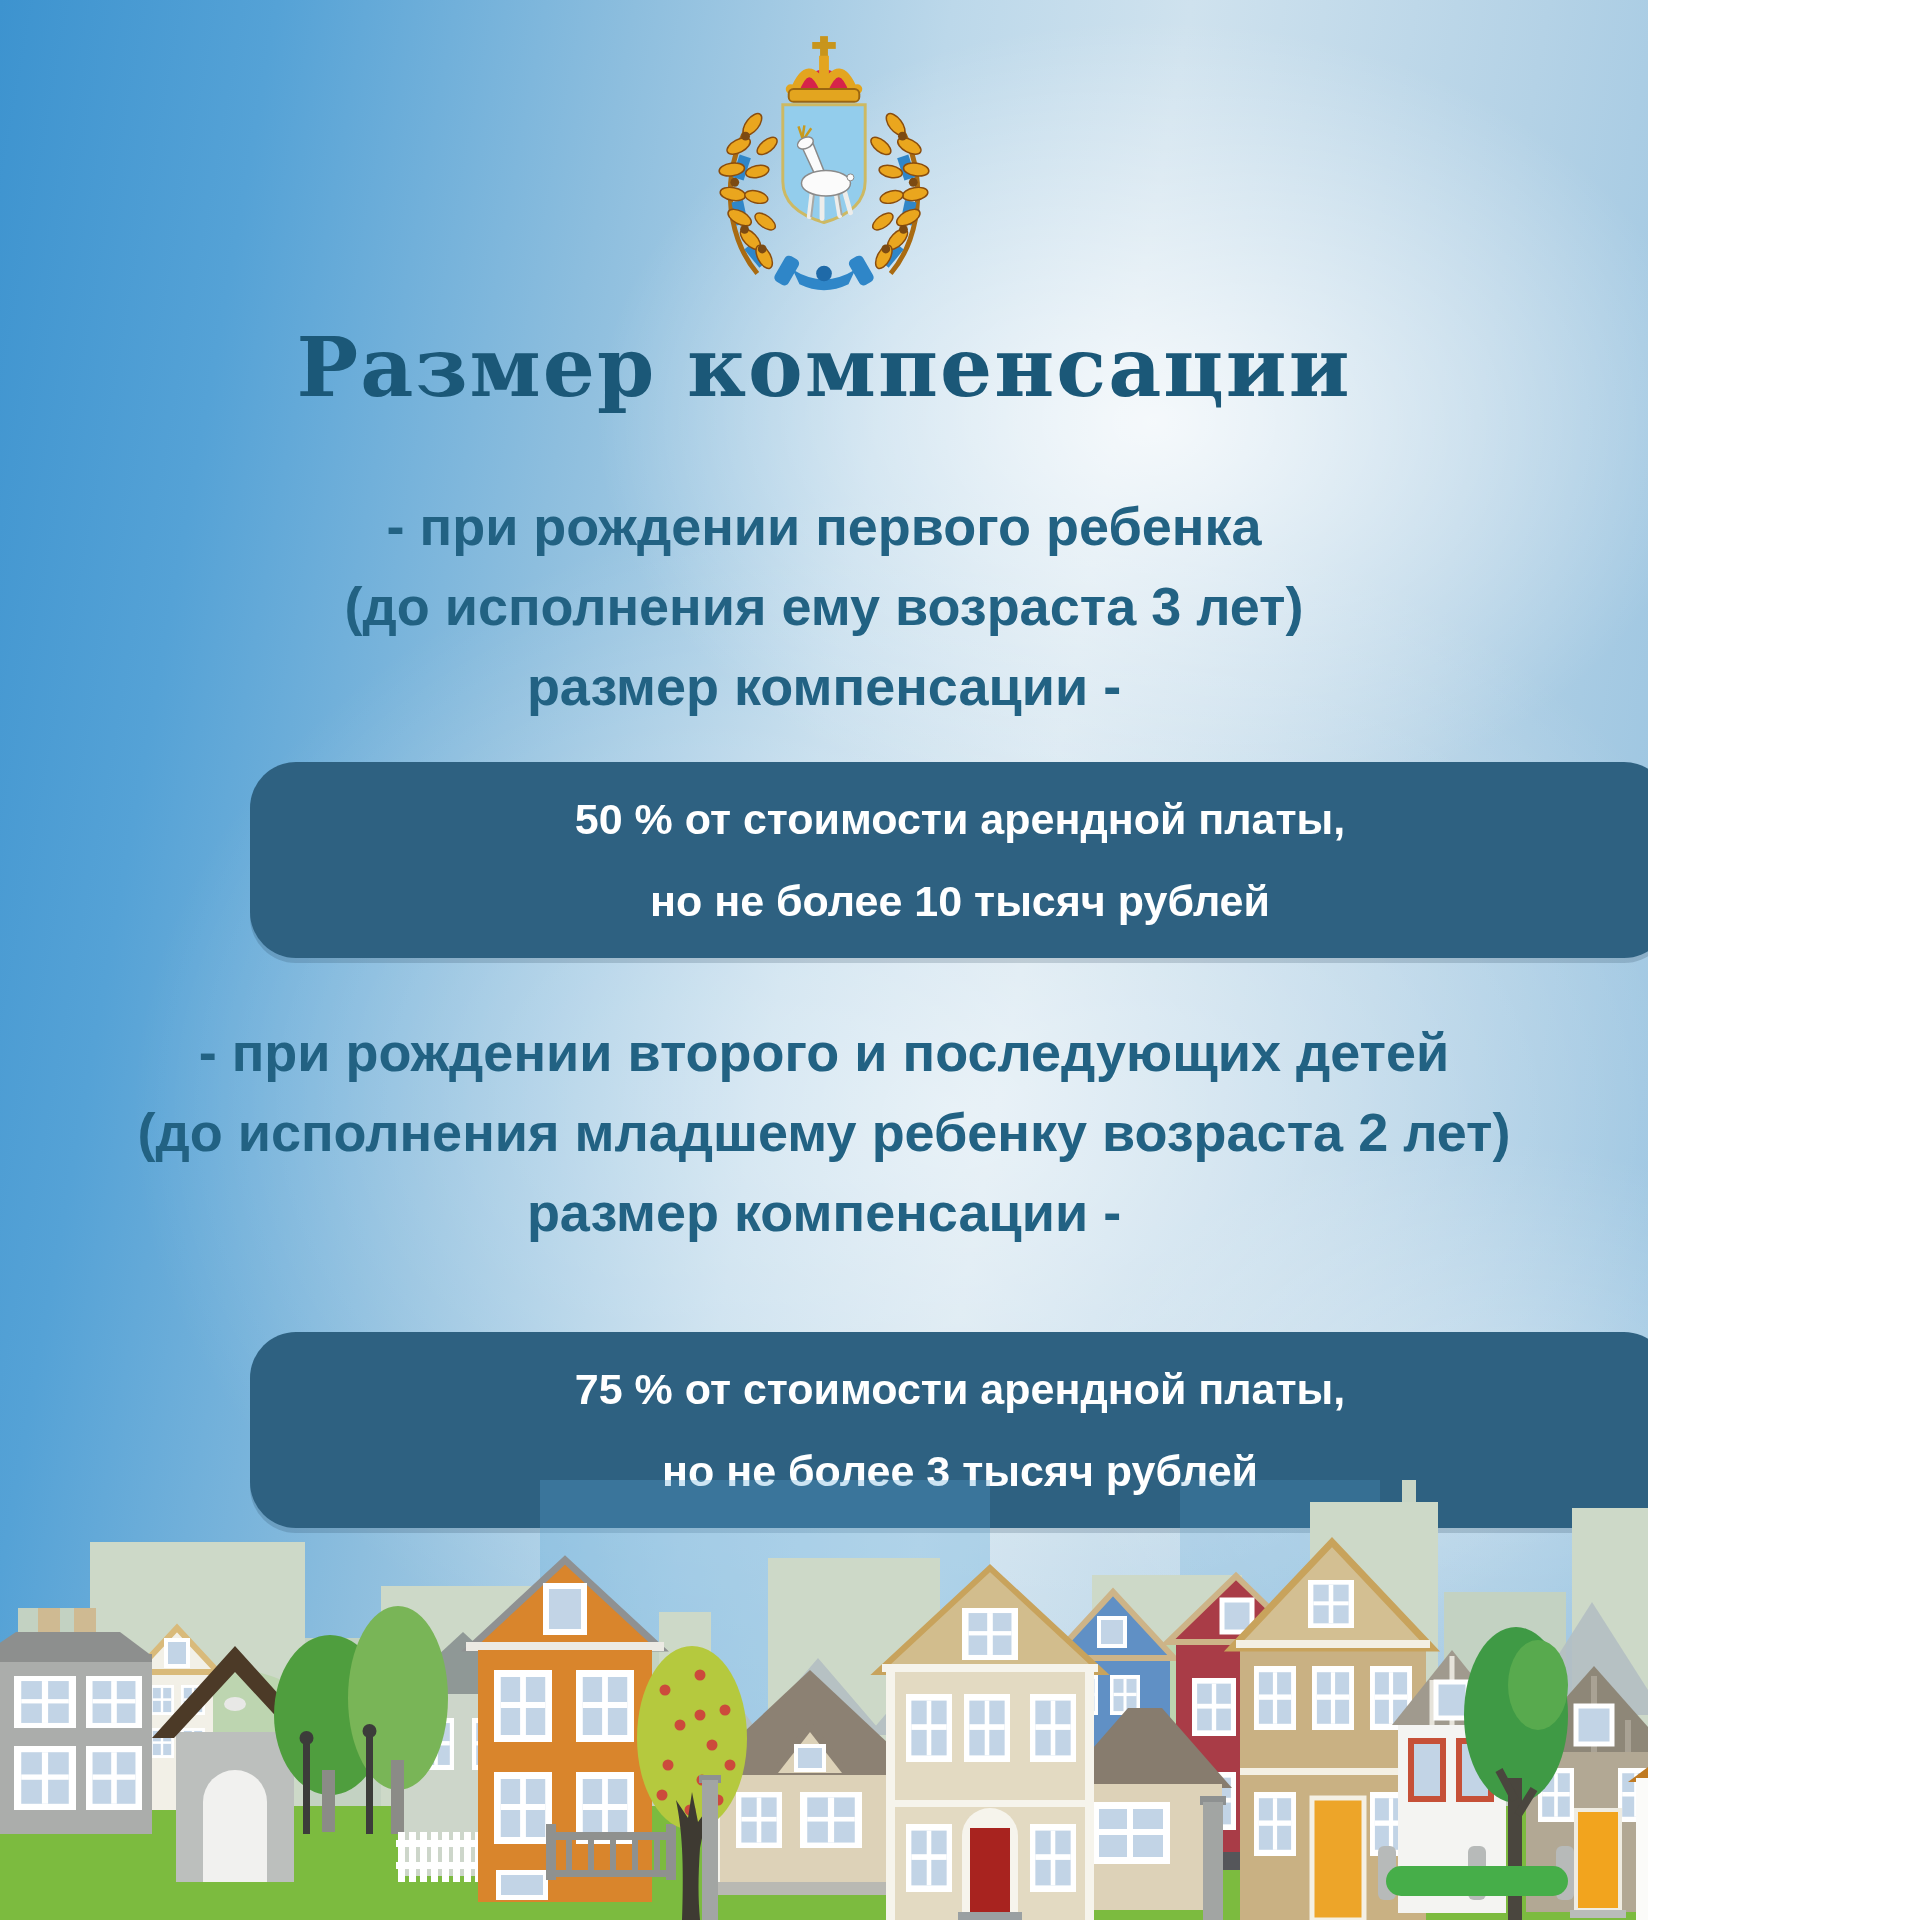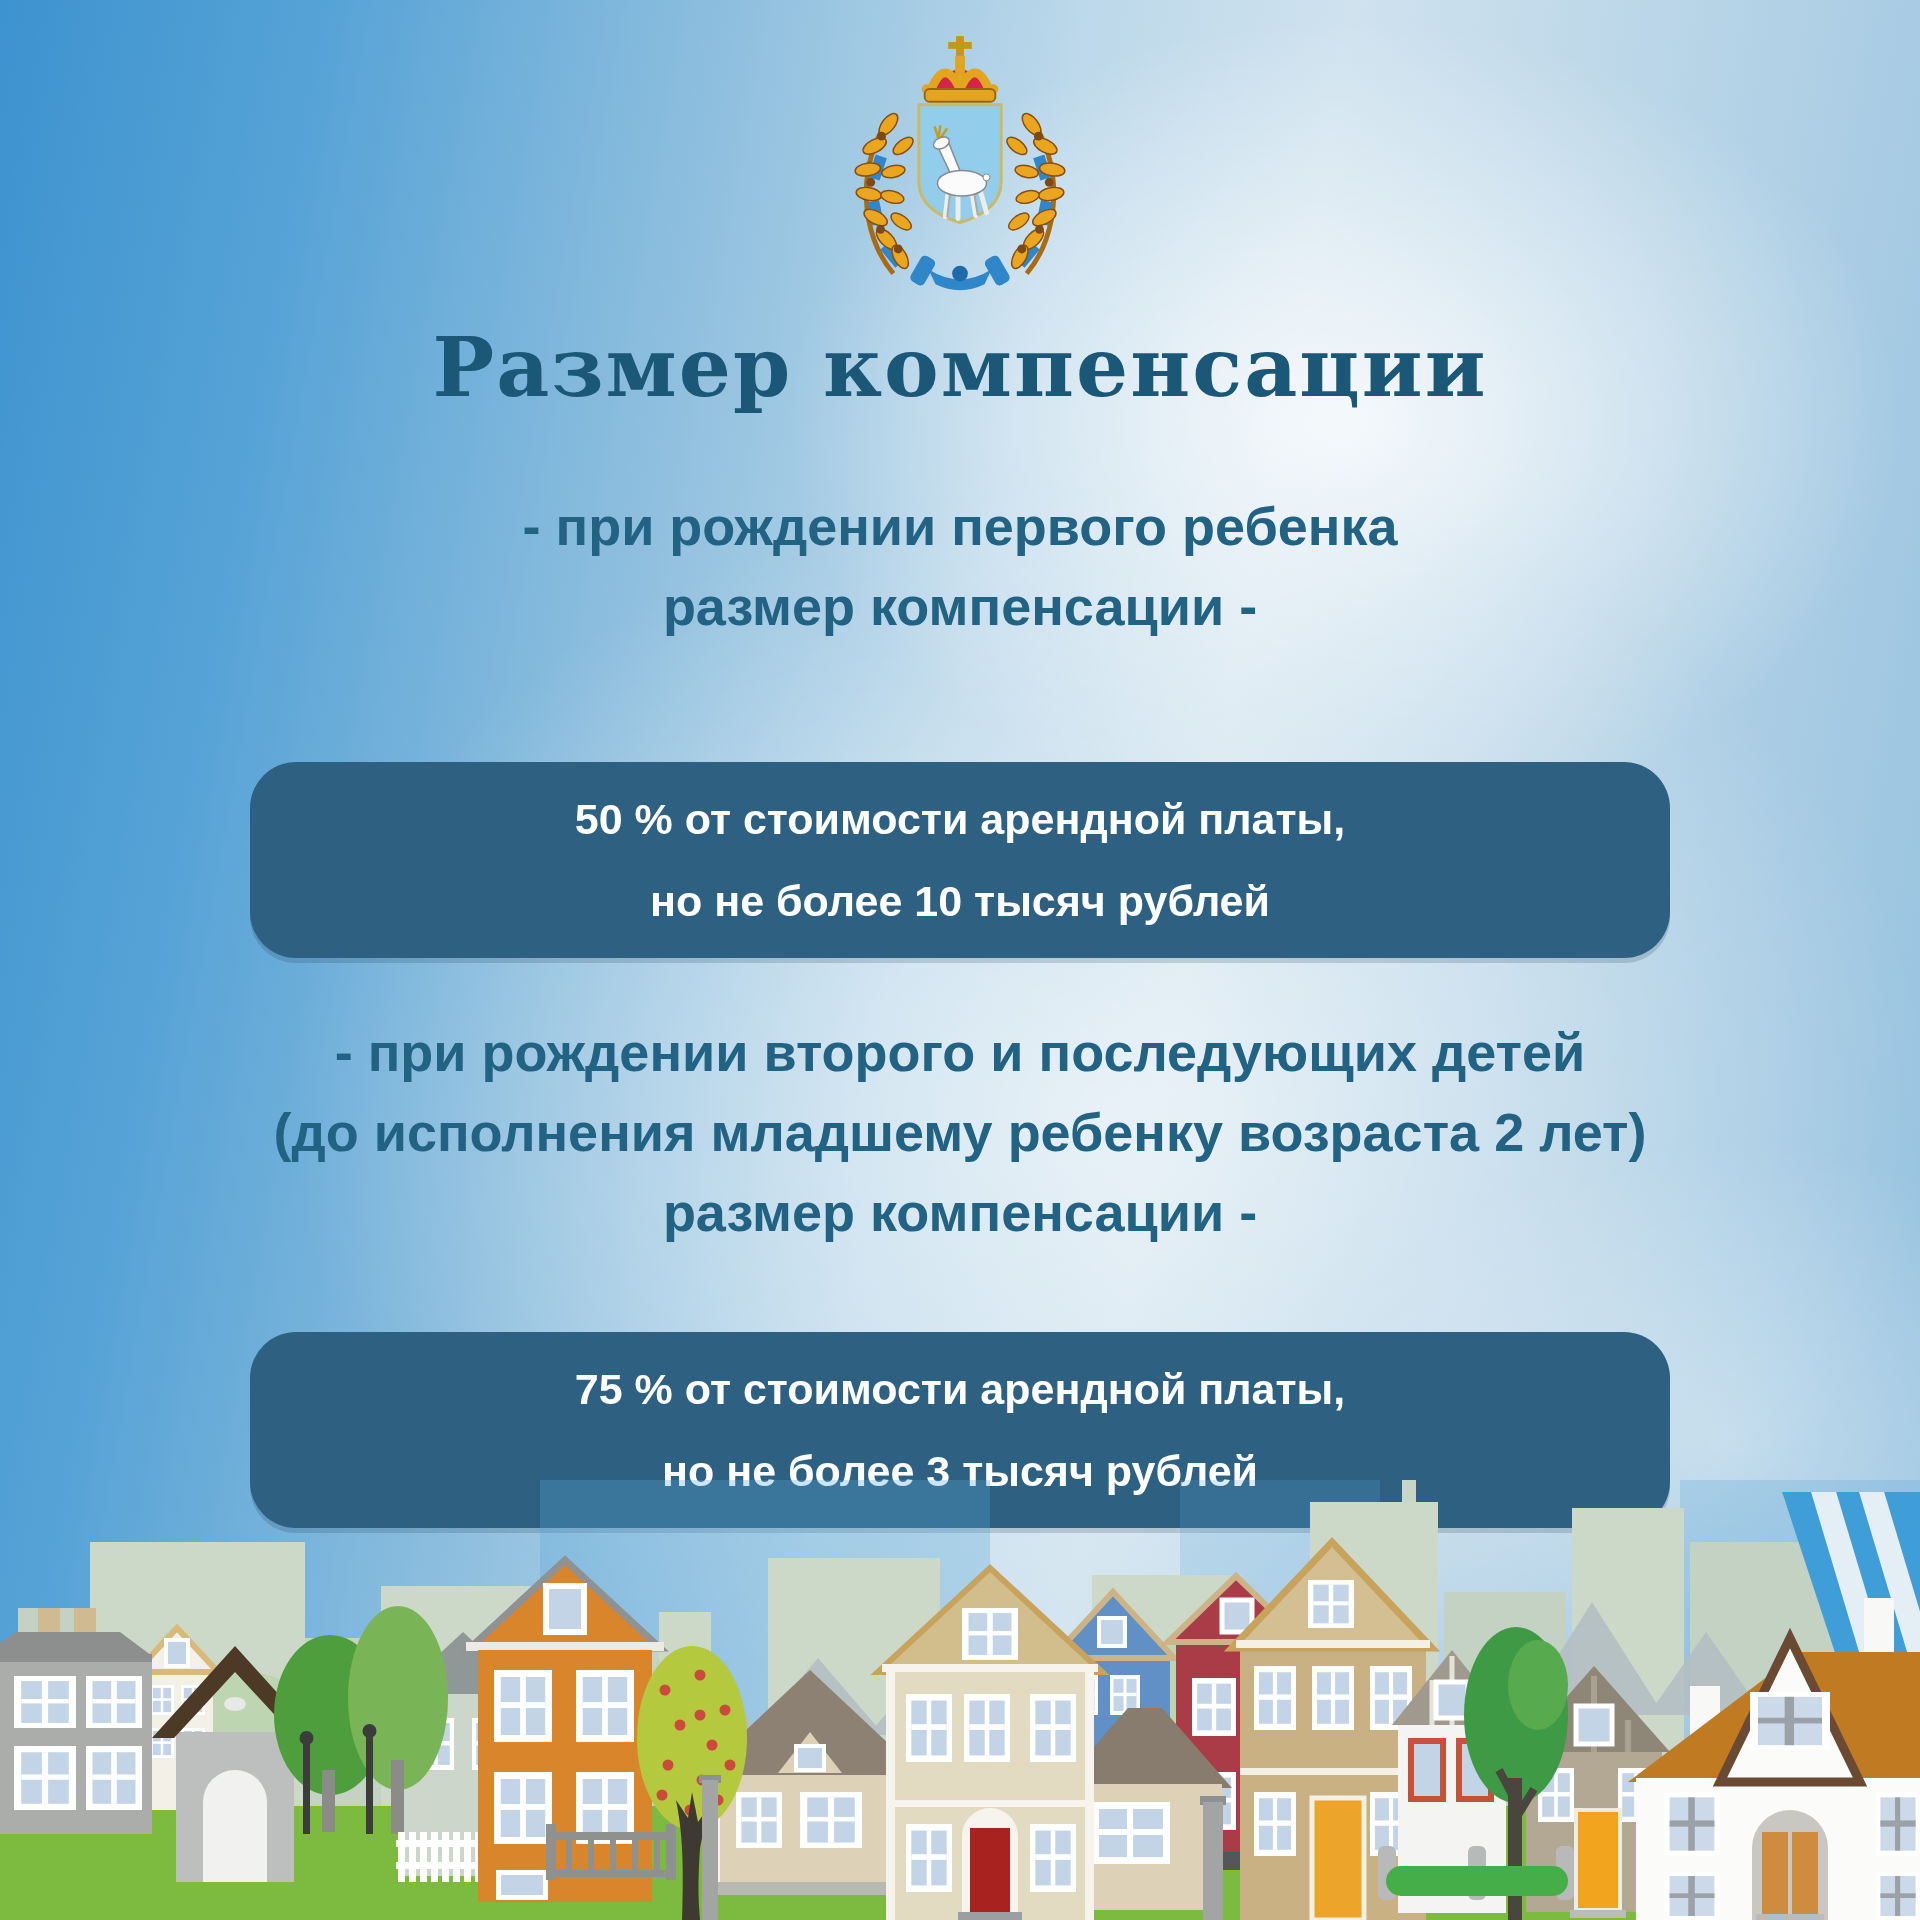--- a/index.html
+++ b/index.html
@@ -1,18 +1,18 @@
 <!DOCTYPE html>
 <html><head>
 <meta charset="utf-8">
 <style>
   html,body{margin:0;padding:0;}
   body{width:1920px;height:1920px;overflow:hidden;font-family:"Liberation Sans",sans-serif;}
   .poster{
-    position:relative;width:1920px;height:1920px;overflow:hidden;
+    position:relative;width:1648px;height:1920px;overflow:hidden;
     background:
       radial-gradient(ellipse 900px 650px at 70% 22%, rgba(255,255,255,.80), rgba(255,255,255,0) 62%),
       radial-gradient(ellipse 1250px 950px at 58% 58%, rgba(255,255,255,.55), rgba(255,255,255,0) 66%),
       radial-gradient(ellipse 700px 500px at 90% 75%, rgba(255,255,255,.35), rgba(255,255,255,0) 60%),
       linear-gradient(100deg,#3d93cf 0%,#55a2d6 14%,#8dbede 32%,#bcd8ea 48%,#cfe2ee 60%,#b4d2e6 78%,#8fbede 100%);
   }
   .emblem{position:absolute;top:28px;left:50%;transform:translateX(-50%);width:255px;height:285px;}
   .title{
     position:absolute;top:322px;left:0;width:100%;margin:0;text-align:center;
     font-family:"DejaVu Serif",serif;font-weight:700;font-size:82px;line-height:1.1;
@@ -100,20 +100,21 @@
         <path d="M98,246 q32,20 64,0 l-7,15 q-25,12 -50,0 Z" fill="#2f86c8"></path>
         <circle cx="130" cy="250" r="8" fill="#1f6aa8"></circle>
       </g>
     </svg>
   </div>
 
   <h1 class="title">Размер компенсации</h1>
 
   <div class="intro" id="intro1">
     <span class="line">- при рождении первого ребенка</span>
+    <span class="line">(до исполнения ему возраста 3 лет)</span>
     <span class="line">размер компенсации -</span>
   </div>
 
   <div class="pill" id="box1">
     <span class="line">50 % от стоимости арендной платы,</span>
     <span class="line">но не более 10 тысяч рублей</span>
   </div>
 
   <div class="intro" id="intro2">
     <span class="line">- при рождении второго и последующих детей</span>

